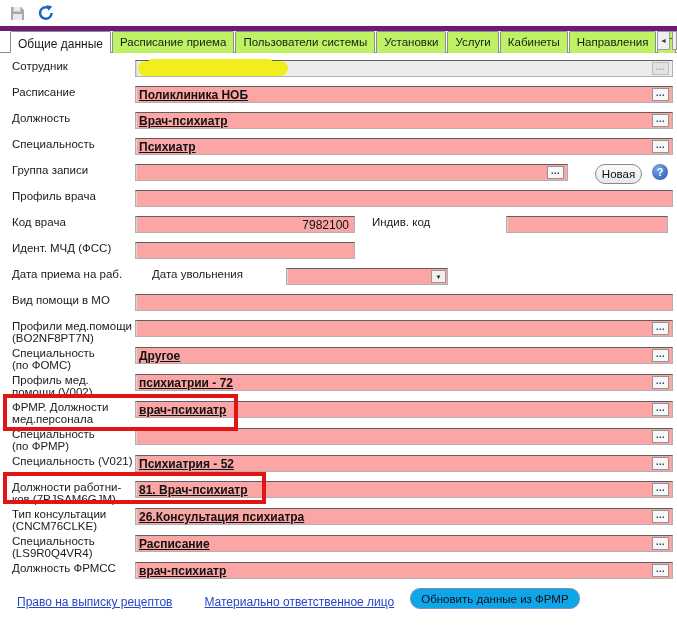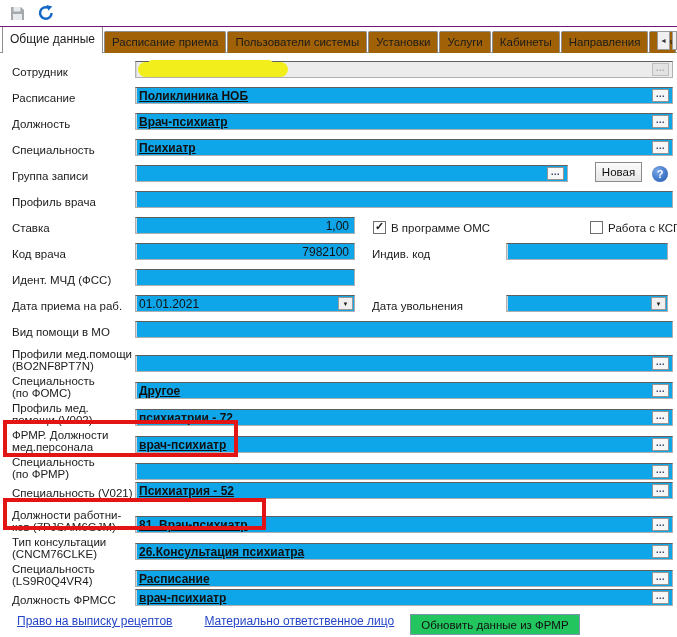--- a/index.html
+++ b/index.html
@@ -4,67 +4,67 @@
 <style>
 *{box-sizing:border-box}
 html,body{margin:0;padding:0}
 body{width:677px;height:637px;font-family:"Liberation Sans",sans-serif;font-size:11.5px;color:#1b1b1b;background:#fff;overflow:hidden}
 
 
 .toolbar{height:26px;display:flex;align-items:center;gap:9px;padding-left:7px}
 .tb-btn{width:20px;height:20px;display:flex;align-items:center;justify-content:center;cursor:pointer}
 
 
-.tabstrip{position:relative;height:27px;display:flex;align-items:flex-end;padding-left:2px;overflow:hidden;border-top:1px solid #701a75}
+.tabstrip{position:relative;height:27px;display:flex;padding-left:10px;overflow:hidden;border-top:5px solid #701a75}
 .tabstrip::after{content:"";position:absolute;left:0;right:0;bottom:0;height:1px;background:#8e8e8e;z-index:0}
-.tab{position:relative;z-index:1;height:22px;line-height:21px;padding:0 7px;background:#a16207;border:1px solid #8e8e8e;border-bottom:none;border-radius:2px 2px 0 0;margin-right:1px;white-space:nowrap;cursor:pointer}
+.tab{position:relative;z-index:1;height:22px;line-height:21px;padding:0 7px;background:#bef264;border:1px solid #8e8e8e;border-bottom:none;border-radius:2px 2px 0 0;margin-right:1px;white-space:nowrap;cursor:pointer}
 .tab.active{z-index:2;height:27px;line-height:25px;background:#fff;font-size:12px}
 .tab.clip{max-width:52px;overflow:hidden;padding-right:0}
 .tabscroll{position:absolute;right:7px;bottom:3px;z-index:3;width:13px;height:19px;background:#f0f0f0;border:1px solid #9a9a9a;font-size:7px;color:#333;display:flex;align-items:center;justify-content:center;cursor:pointer}
 .tabsliver{position:absolute;right:0;bottom:3px;width:5px;height:19px;background:#f0f0f0;border:1px solid #9a9a9a;z-index:3}
 
 
 .content{position:relative;padding-top:7px}
-.row{position:relative;display:flex;align-items:flex-end;height:18px;margin:0 4px 8px 12px}
+.row{position:relative;display:flex;align-items:flex-start;height:18px;margin:0 4px 8px 12px}
 .row.tl{height:26px;margin-bottom:1px}
 .lbl{width:123px;flex:none;line-height:12px;white-space:pre-line}
-.fld{position:relative;height:17px;background:#0ea5e9;border:1px solid #b0b0b0;border-top:1px solid #5f5f5f;box-shadow:inset 1px 0 0 #d6d6d6}
+.fld{position:relative;height:17px;background:#fca5a5;border:1px solid #b0b0b0;border-top:1px solid #5f5f5f;box-shadow:inset 1px 0 0 #d6d6d6}
 .grow{flex:1}
 .w220{width:220px;flex:none}
 .w162{width:162px;flex:none}
 .w433{width:433px;flex:none}
 .readonly{background:#ececec}
 .val{position:absolute;left:3px;top:1px;font-size:12px;font-weight:bold;text-decoration:underline;white-space:nowrap;color:#111}
 .val.plain{font-weight:normal;text-decoration:none}
 .num .val{left:auto;right:5px;font-weight:normal;text-decoration:none}
 .ell{position:absolute;right:3px;top:1px;width:17px;height:13px;background:#f7f7f7;border:1px solid #949494;color:#1d2f63;font-weight:bold;font-size:9px;line-height:8px;text-align:center;letter-spacing:.5px;cursor:pointer}
 .ell.dis{background:#e2e2e2;border-color:#bdbdbd;color:#a8a8a8;cursor:default}
 .arrow{position:absolute;right:1px;top:1px;width:15px;height:13px;background:#f0f0f0;border:1px solid #9a9a9a;font-size:6px;line-height:12px;text-align:center;color:#222;cursor:pointer}
 .redact{position:absolute;left:2px;top:0;width:150px;height:15px;background:#f2ee1b;border-radius:8px}
 .redact::before{content:"";position:absolute;left:10px;top:-2px;width:125px;height:9px;background:#f2ee1b;border-radius:6px}
 .cb{width:13px;height:13px;flex:none;background:#fff;border:1px solid #6e6e6e;position:relative;cursor:pointer}
 .ck{position:absolute;left:1px;top:-2px;font-size:11px;font-weight:bold;color:#222}
 .cblbl{margin-left:5px;white-space:nowrap}
 .gap18{margin-left:18px}
 .gap100{margin-left:100px}
 .lbl2{width:134px;flex:none;margin-left:17px;white-space:nowrap}
-.btn{height:20px;background:linear-gradient(#fbfbfb,#e7e7e7);border:1px solid #8a8a8a;border-radius:0;font-family:inherit;font-size:11.5px;padding:0 10px;cursor:pointer;color:#111}
+.btn{height:20px;background:linear-gradient(#fbfbfb,#e7e7e7);border:1px solid #8a8a8a;border-radius:10px;font-family:inherit;font-size:11.5px;padding:0 10px;cursor:pointer;color:#111}
 .btn.new{margin-left:27px;width:47px;padding:0;flex:none}
 .help{margin-left:10px;width:16px;height:16px;border-radius:50%;background:radial-gradient(circle at 35% 30%,#7aa8e8,#1d55b0);color:#fff;font-weight:bold;font-size:11px;display:flex;align-items:center;justify-content:center;flex:none;cursor:pointer}
 
 
 .redbox{position:absolute;border:4px solid #e21414;pointer-events:none;z-index:6}
 .rb1{left:-9px;top:-7px;width:235px;height:37px}
 .rb2{left:-9px;top:-9px;width:263px;height:32px}
 
 
-.footer{display:flex;align-items:flex-start;margin:6px 0 0 17px}
+.footer{display:flex;align-items:flex-end;margin:6px 0 0 17px}
 .link{color:#2646c8;text-decoration:underline;cursor:pointer;white-space:nowrap;font-size:12px}
 .link+.link{margin-left:32px}
-.btn.update{margin-left:16px;height:21px;background:#22c55e;border:1px solid #7f94ac}
+.btn.update{margin-left:16px;height:21px;background:#0ea5e9;border:1px solid #7f94ac}
 </style>
 </head>
 <body>
 
 <div class="toolbar">
   <span class="tb-btn">
       <svg width="15" height="15" viewBox="0 0 15 15">
         <path d="M1 1 h10 l3 3 v10 h-13 z" fill="#a5a9ad"></path>
         <rect x="3.5" y="1" width="7" height="4.5" fill="#e8eaec"></rect>
         <rect x="3" y="8" width="9" height="6" fill="#e8eaec"></rect>
@@ -134,53 +134,37 @@
     </div>
     <button class="btn new">Новая</button>
     <span class="help">?</span>
   </div>
 
   <div class="row">
     <div class="lbl">Профиль врача</div>
     <div class="fld grow"></div>
   </div>
 
-  <div class="row">
-    <div class="lbl">Ставка</div>
-    <div class="fld w220 num">
-      <span class="val">1,00</span>
-    </div>
-    <span class="cb gap18">
-        <span class="ck">✓</span>
-      </span>
-    <span class="cblbl">В программе ОМС</span>
-    <span class="cb gap100"></span>
-    <span class="cblbl">Работа с КСГ</span>
-  </div>
 
   <div class="row">
     <div class="lbl">Код врача</div>
     <div class="fld w220 num">
       <span class="val">7982100</span>
     </div>
     <span class="lbl2">Индив. код</span>
     <div class="fld w162"></div>
   </div>
 
   <div class="row">
     <div class="lbl">Идент. МЧД (ФСС)</div>
     <div class="fld w220"></div>
   </div>
 
   <div class="row">
     <div class="lbl">Дата приема на раб.</div>
-    <div class="fld w220">
-      <span class="val plain">01.01.2021</span>
-      <span class="arrow">▼</span>
-    </div>
     <span class="lbl2">Дата увольнения</span>
     <div class="fld w162">
       <span class="arrow">▼</span>
     </div>
   </div>
 
   <div class="row">
     <div class="lbl">Вид помощи в МО</div>
     <div class="fld grow"></div>
   </div>

